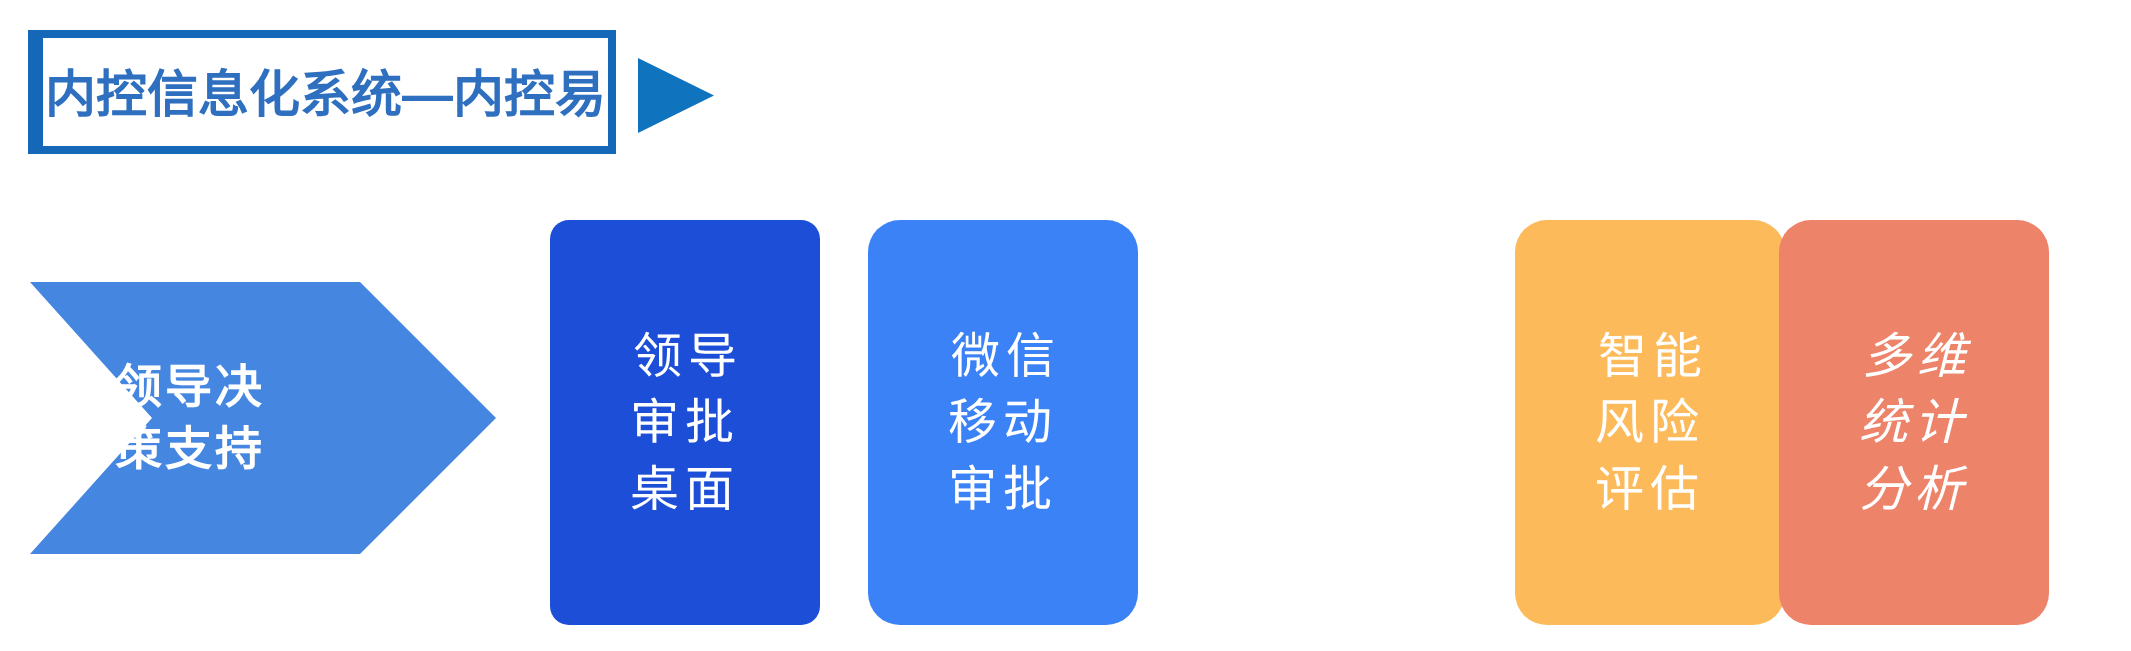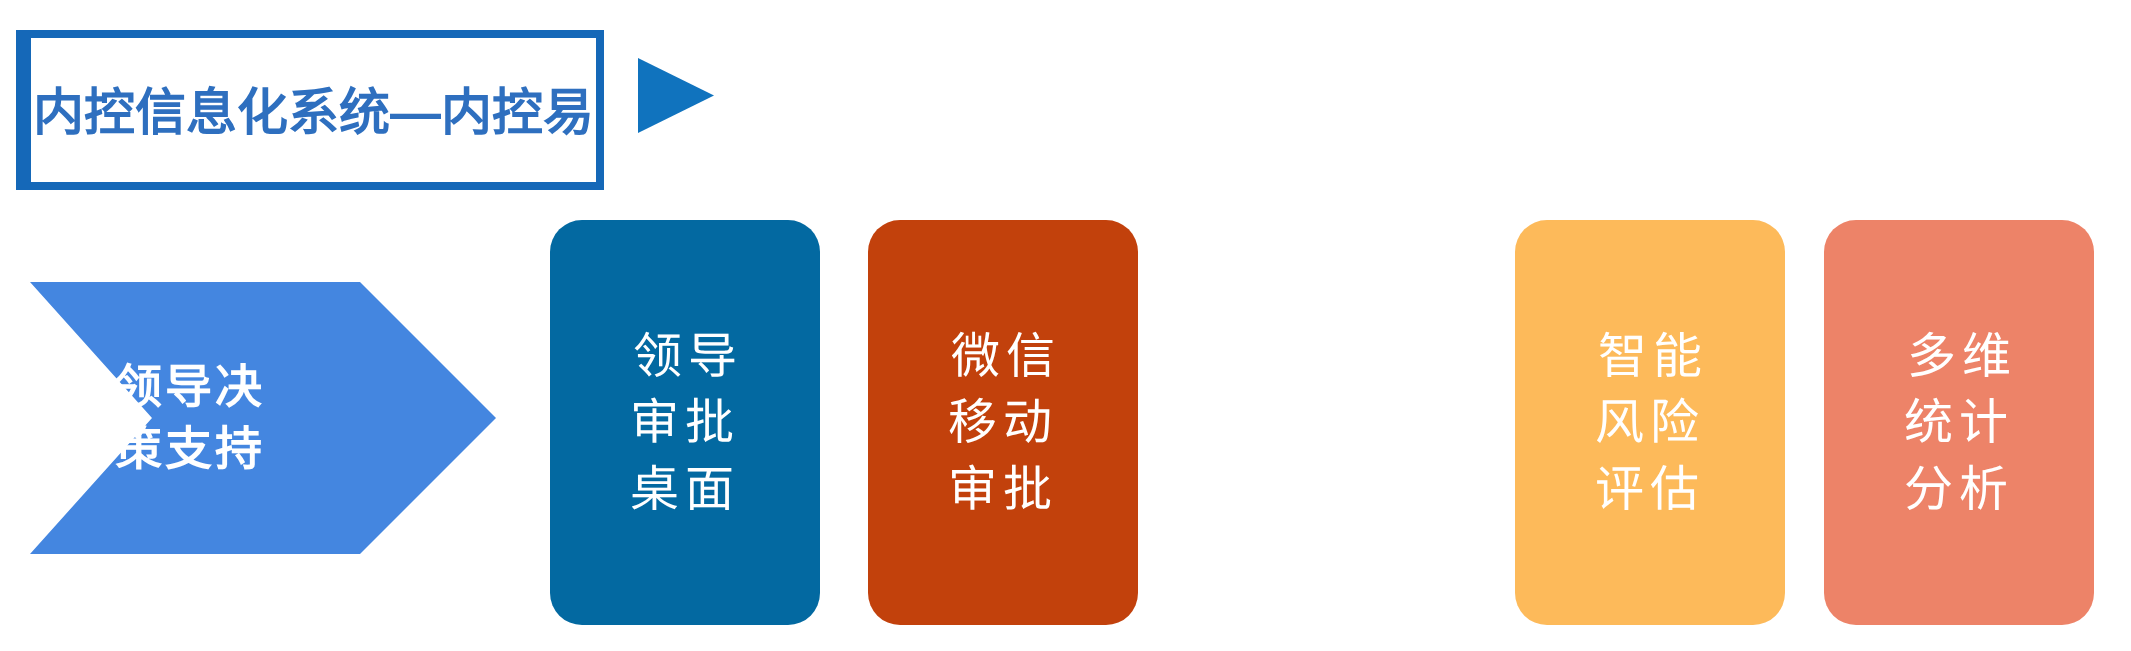--- a/index.html
+++ b/index.html
@@ -16,24 +16,24 @@
     position: relative;
     width: 2131px;
     height: 651px;
     background: #ffffff;
     overflow: hidden;
   }
 
   
   #title-banner {
     position: absolute;
-    left: 16px;
+    left: 28px;
     top: 30px;
     width: 588px;
-    height: 160px;
+    height: 124px;
     box-sizing: border-box;
     border-top: 8px solid var(--banner-border, #1568B8);
     border-right: 8px solid var(--banner-border, #1568B8);
     border-bottom: 8px solid var(--banner-border, #1568B8);
     border-left: 15px solid var(--banner-border, #1568B8);
     background: #ffffff;
     display: flex;
     align-items: center;
     justify-content: center;
   }
@@ -109,21 +109,21 @@
     line-height: 1.35;
     letter-spacing: 6px;
     text-indent: 6px;
     text-align: center;
     white-space: pre-line;
   }
   #card-0 { left: 550px;  }
   #card-1 { left: 868px;  }
   #card-2 { left: 1190px; }
   #card-3 { left: 1515px; }
-  #card-4 { left: 1824px; }
+  #card-4 { left: 1779px; font-style: italic; }
 </style>
 </head>
 <body>
 
 <div id="canvas">
 
   <div id="title-banner" style="border-color: rgb(21, 104, 184);">
     <div id="title-text" style="color: rgb(46, 111, 191);">内控信息化系统—内控易</div>
   </div>
 
@@ -136,26 +136,26 @@
   <div id="chevron">
     <svg viewBox="0 0 466 272" width="466" height="272" aria-hidden="true">
       <polygon points="0,0 330,0 466,136 330,272 0,272 122,136" fill="#4486E0"></polygon>
     </svg>
     <div id="chevron-label">
       <span style="color: rgb(255, 255, 255);">领导决</span>
       <span style="color: rgb(255, 255, 255);">策支持</span>
     </div>
   </div>
 
-  <div class="card" id="card-0" style="background: #0369a1;">
+  <div class="card" id="card-0" style="background: #1d4ed8; border-radius: 19px;">
     <div class="card-label">领导
 审批
 桌面</div>
   </div>
-  <div class="card" id="card-1" style="background: #c2410c;">
+  <div class="card" id="card-1" style="background: #3b82f6;">
     <div class="card-label">微信
 移动
 审批</div>
   </div>
   <div class="card" id="card-3" style="background: rgb(253, 186, 90);">
     <div class="card-label">智能
 风险
 评估</div>
   </div>
   <div class="card" id="card-4" style="background: rgb(237, 131, 104);">

